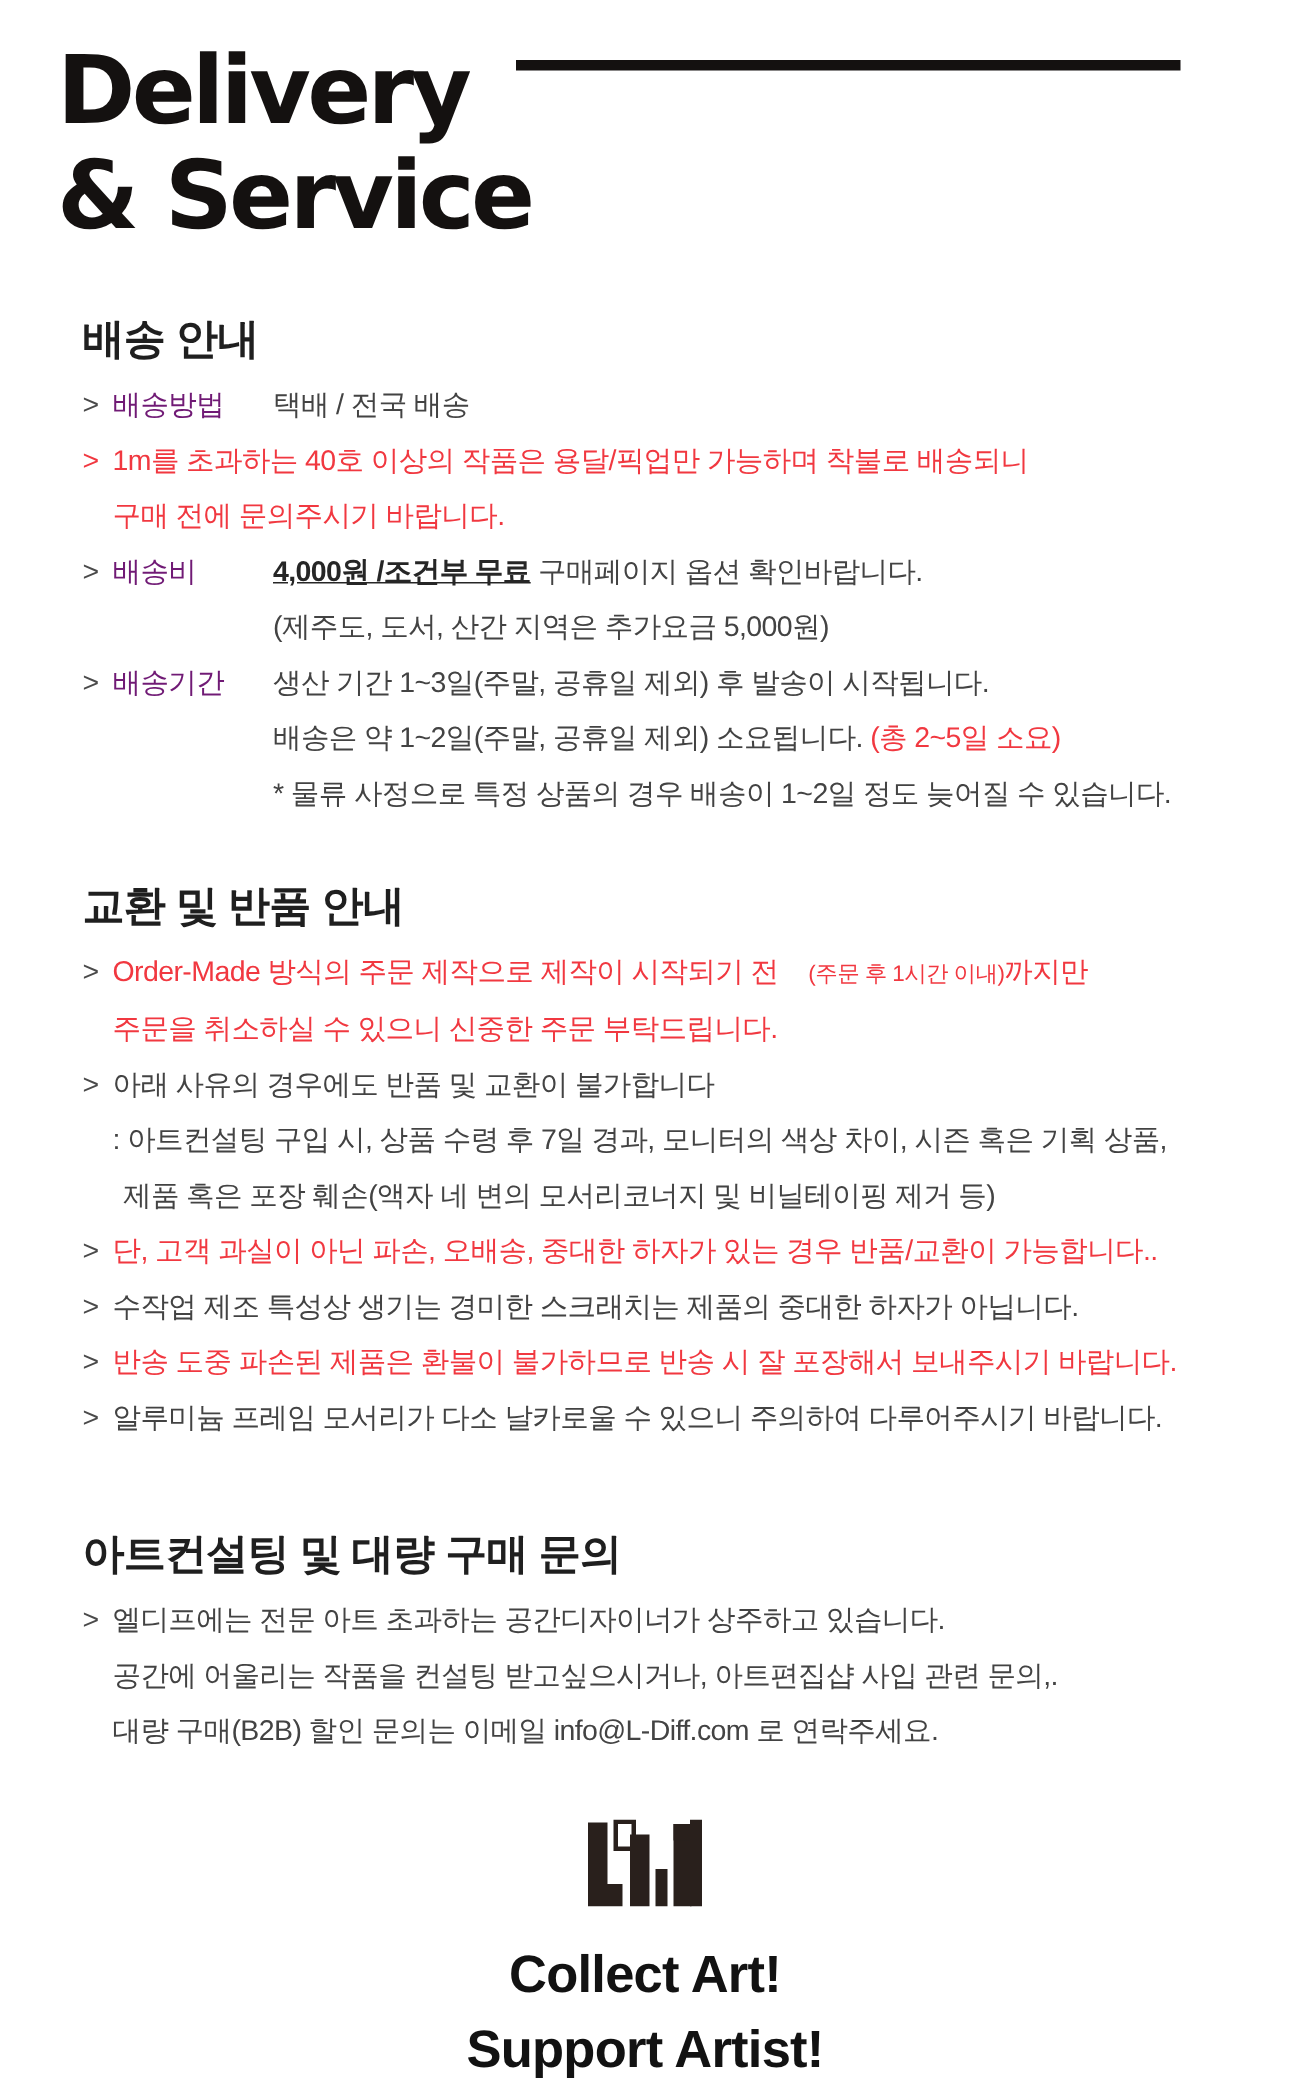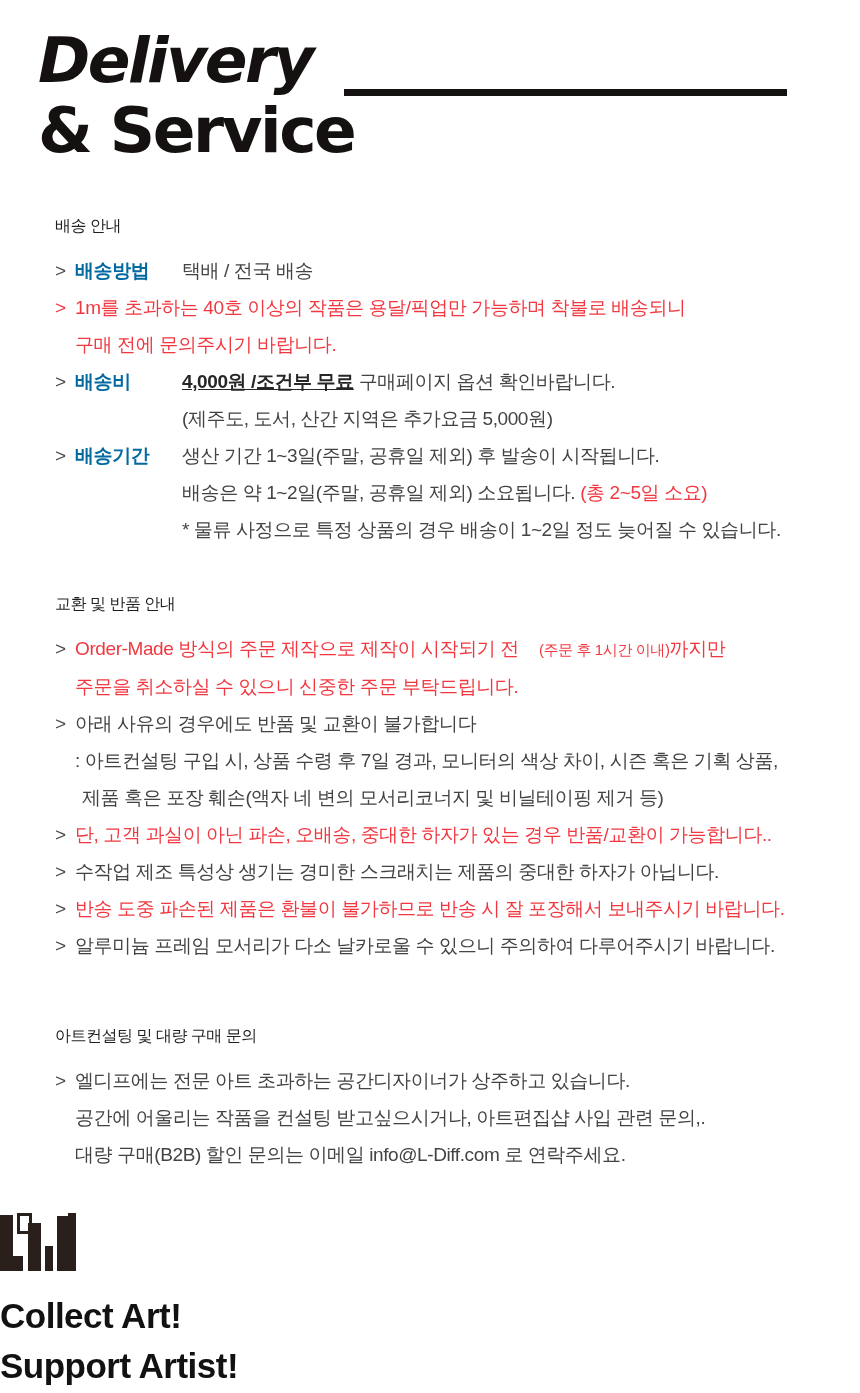--- a/index.html
+++ b/index.html
@@ -14,57 +14,57 @@
   .page{
     position:relative;
     width:860px; height:1393px;
     background:#ffffff;
     overflow:hidden;
     font-family:"Liberation Sans","DejaVu Sans",sans-serif;
     color:var(--body);
   }
   
   .header{ padding:26px 0 0 38px; }
-  .title-line1{ display:flex; align-items:flex-end;font-style:italic; }
+  .title-line1{ display:flex; align-items:flex-start; }
   .title{
     font-size:63px; line-height:70px; font-weight:800;
     letter-spacing:-2.5px; color:var(--title);
     font-family:"DejaVu Sans","Liberation Sans",sans-serif;
   }
   .title-rule{
     width:443px; height:7px; background:var(--title);
     margin-left:32px; margin-top:14px;
   }
   
   .main{ padding-left:55px; padding-right:40px; }
   .section-1{ margin-top:44px; }
   .section-2{ margin-top:40px; }
   .section-3{ margin-top:56px; }
   h2.sec-heading{
-    font-size:16px; line-height:32px; font-weight:400;
+    font-size:28px; line-height:32px; font-weight:700;
     color:var(--dark); letter-spacing:-0.5px;
   }
   .rows{ margin-top:10px; }
   .row{
     display:flex; align-items:baseline;
     min-height:37px; line-height:37px;
     font-size:19px; letter-spacing:-0.4px;
   }
   .arrow{ flex:0 0 20px; width:20px; color:#4a4a4a; }
   .arrow.red{ color:var(--red); }
-  .label{ flex:0 0 107px; font-weight:700; color:#0369a1; }
+  .label{ flex:0 0 107px; font-weight:400; color:#701a75; }
   .row.value{ padding-left:127px; }
   .row.indent{ padding-left:20px; }
   .row.indent2{ padding-left:27px; }
   .value-indent{ }
   .seg.red{ color:var(--red); }
   .seg.bold{ font-weight:700; color:#262626;text-decoration:underline; }
   .seg.small{ font-size:15px;margin-left:20px; }
   
-  .footer{ margin-top:40px; text-align:left; }
+  .footer{ margin-top:40px; text-align:center; }
   .logo-svg{ display:inline-block; }
   .slogan{
     margin-top:16px;
     font-size:35px; line-height:50px; font-weight:700;
     color:#121212; letter-spacing:-0.5px;
   }
 </style>
 </head>
 <body>
 

